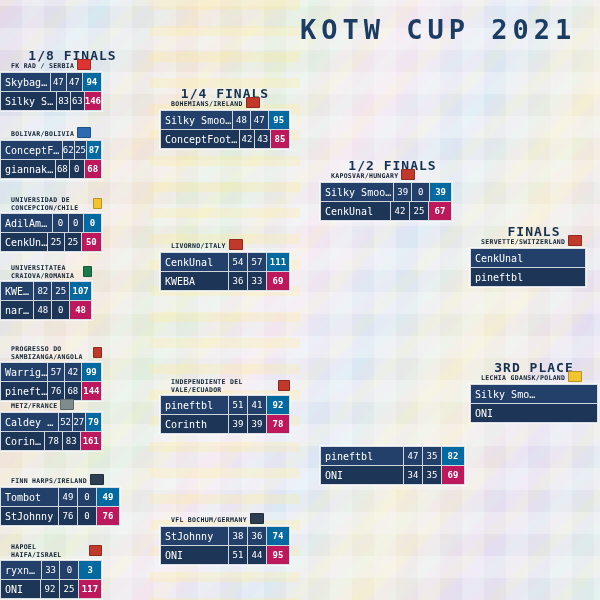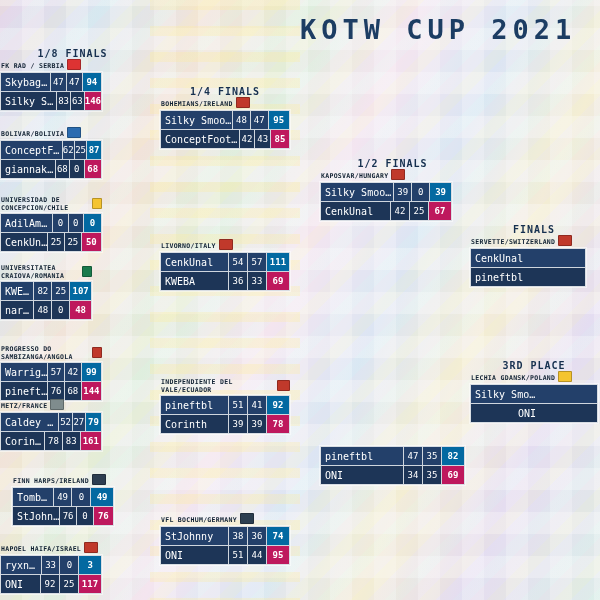--- a/index.html
+++ b/index.html
@@ -33,25 +33,25 @@
   .title{
     position:absolute;left:300px;top:14px;width:290px;
     font-family:"DejaVu Sans Mono", monospace;
     font-size:27px;font-weight:bold;letter-spacing:5px;
     color:#1c3d63;
   }
   
   .match{position:absolute;}
   .cap{
     font-size:6.5px;font-weight:bold;color:#123;letter-spacing:.3px;
-    margin-bottom:1px;padding-left:1px;
+    margin-bottom:1px;padding-left:11px;
     text-transform:uppercase;
   }
   .round{
-    font-size:10px;font-weight:bold;color:#16304f;letter-spacing:1px;
+    font-size:13px;font-weight:bold;color:#16304f;letter-spacing:1px;
     text-align:center;margin-bottom:2px;
   }
   .rows{
     border:1px solid #d8dde3;
     background:#203a5f;
     box-shadow:0 0 0 1px rgba(255,255,255,.5);
   }
   .row{
     display:flex;align-items:center;height:18px;
     background:#23406a;color:#fff;
@@ -205,21 +205,21 @@
         <div class="sc tot">79</div>
       </div>
       <div class="row alt">
         <div class="nm">Corinth</div>
         <div class="sc">78</div>
         <div class="sc">83</div>
         <div class="sc tot">161</div>
       </div>
     </div>
   </div>
-<div class="match" style="left:12px;top:475px;width:102px;">
+<div class="match" style="left:0;top:475px;width:120px;">
     <div class="cap caphead">
       <span>FINN HARPS/IRELAND</span>
       <span class="flag" style="background: rgb(44, 62, 80);"></span>
     </div>
     <div class="rows">
       <div class="row">
         <div class="nm">Tombot</div>
         <div class="sc">49</div>
         <div class="sc">0</div>
         <div class="sc tot">49</div>
@@ -384,21 +384,21 @@
         <div class="sc tot"></div>
       </div>
       <div class="row alt">
         <div class="nm">pineftbl</div>
         <div class="sc"></div>
         <div class="sc"></div>
         <div class="sc tot"></div>
       </div>
     </div>
   </div>
-<div class="match" style="left:470px;top:372px;width:128px;text-align:right;">
+<div class="match" style="left:470px;top:372px;width:128px;">
     <div class="cap caphead">
       <span>LECHIA GDANSK/POLAND</span>
       <span class="flag" style="background: rgb(244, 196, 48);"></span>
     </div>
     <div class="rows">
       <div class="row">
         <div class="nm">Silky Smooth</div>
         <div class="sc"></div>
         <div class="sc"></div>
         <div class="sc tot"></div>

